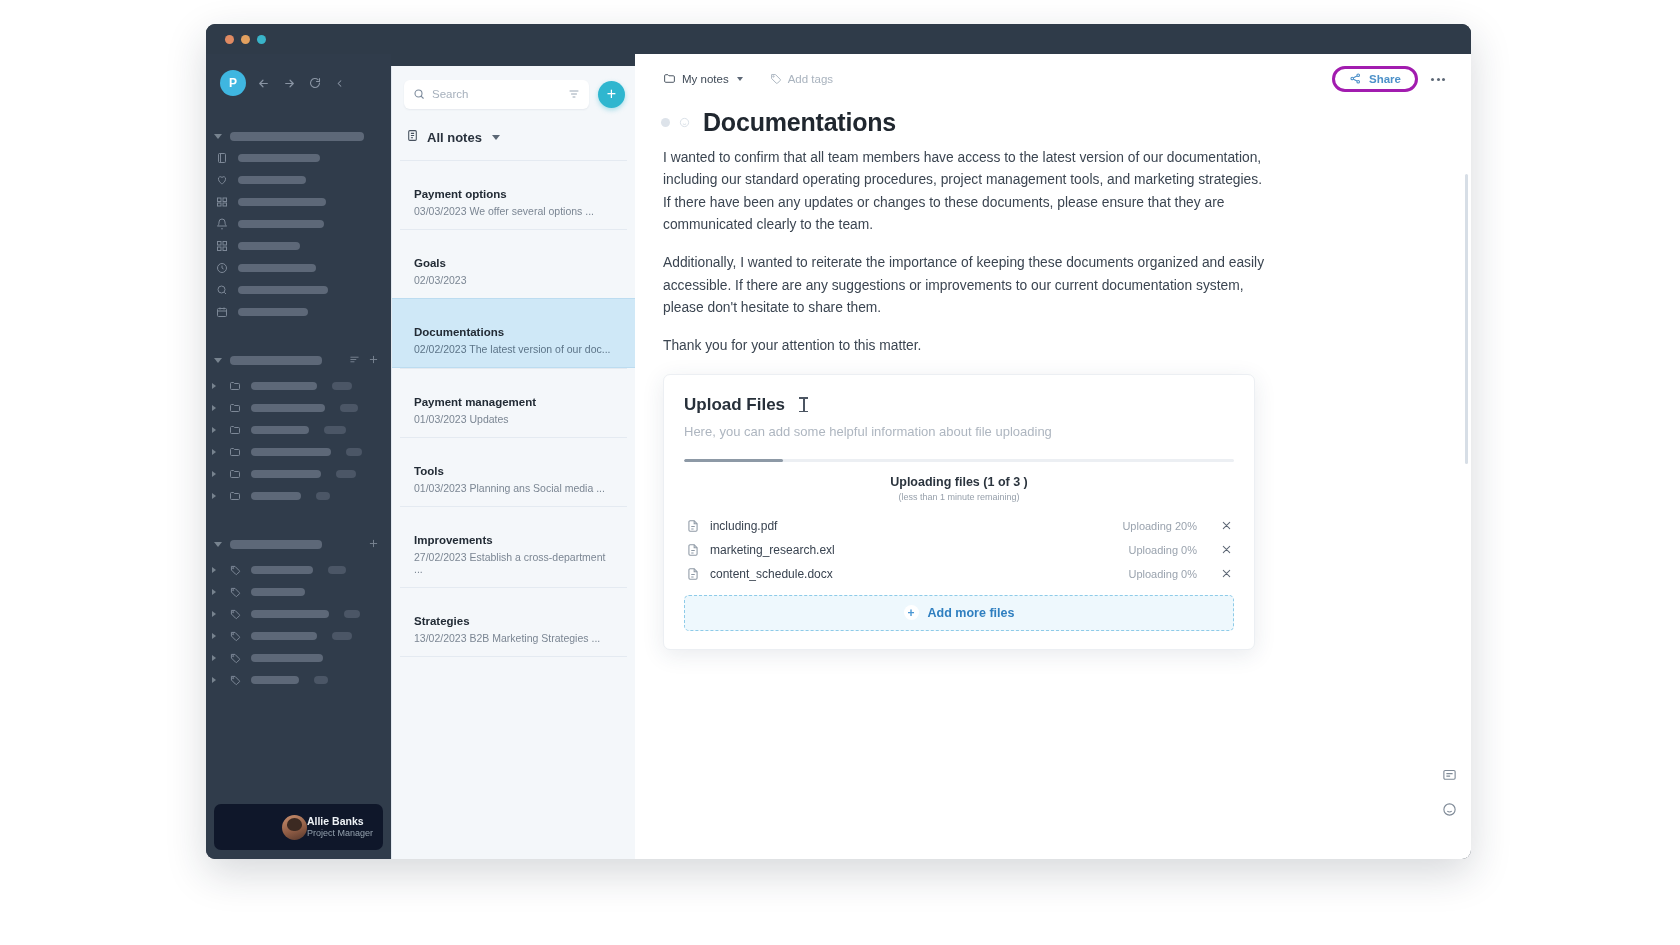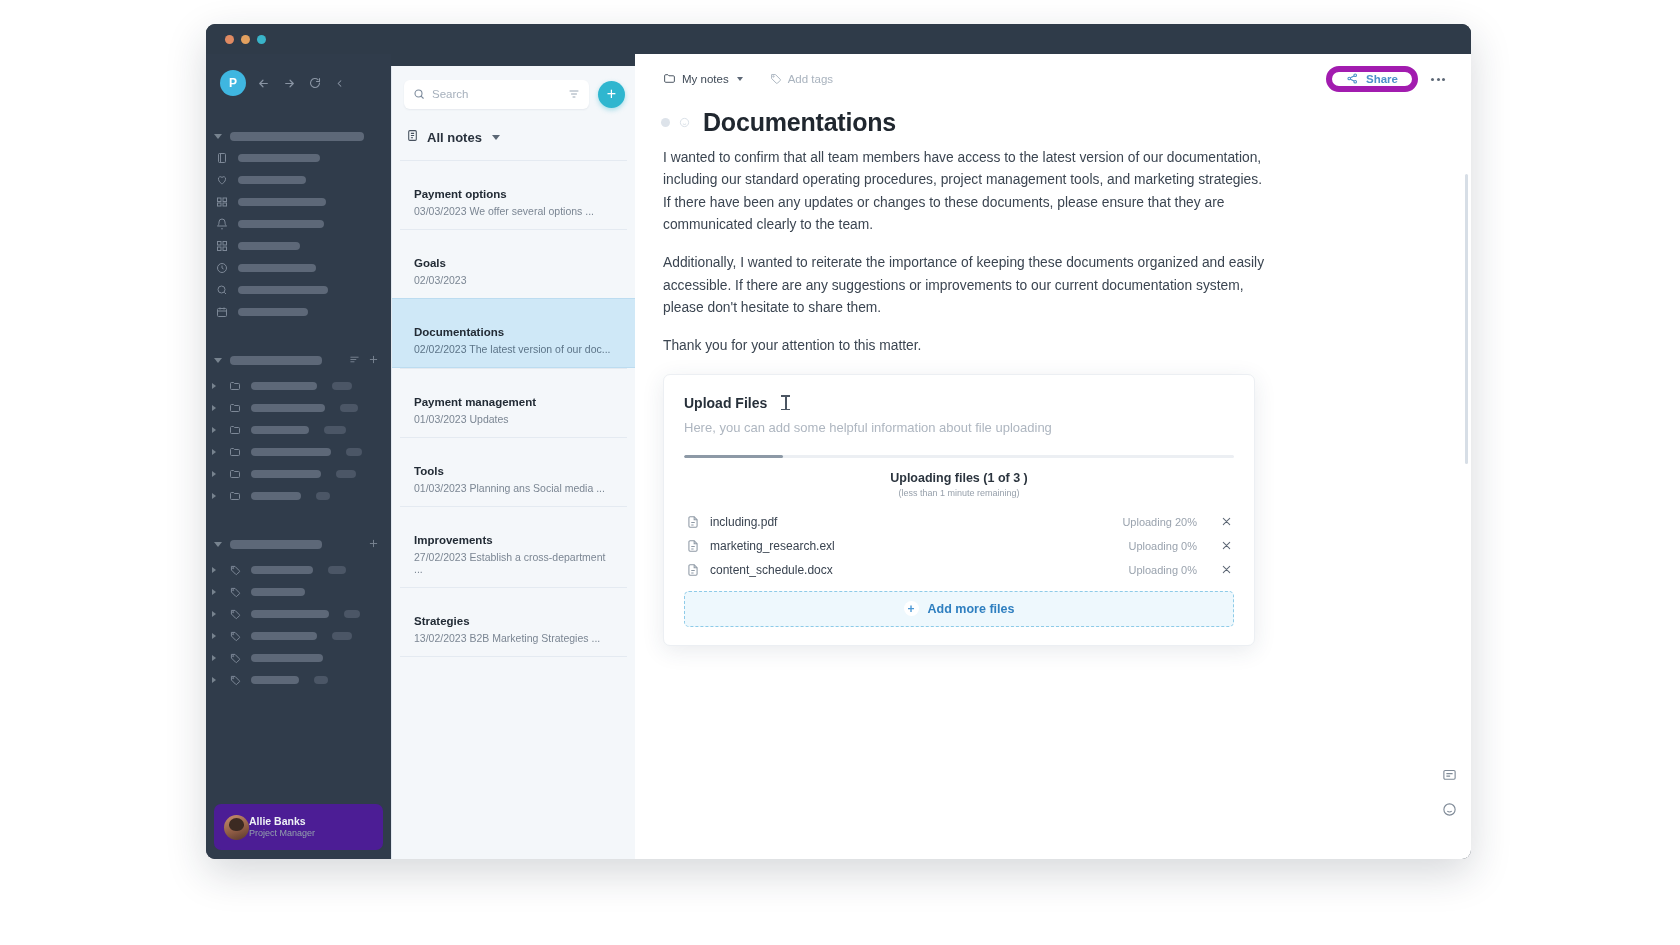--- a/index.html
+++ b/index.html
@@ -105,24 +105,24 @@
     gap: 9px;
   }
   .sb-item .ico { color: #7d8897; flex: 0 0 13px; display: flex; }
   .sb-item .ico svg { display: block; }
   .sb-row-sub { padding-left: 6px; }
 
   
   .user-chip {
     flex: 0 0 46px;
     margin: 0 8px 9px 8px;
-    background: #4c1d95;
+    background: #0f172a;
     border-radius: 7px;
     display: flex; align-items: center;
-    padding: 0 10px; 
+    padding: 0 10px;  justify-content: flex-end;
   }
   .user-pic {
     width: 25px; height: 25px; border-radius: 50%;
     background: linear-gradient(160deg,#c98f6e 0%, #8c5a43 60%, #55372c 100%);
     flex: 0 0 25px;
     position: relative; overflow: hidden;
   }
   .user-pic::after {
     content: ""; position: absolute;
     left: 5px; top: 3px; width: 15px; height: 13px;
@@ -222,21 +222,21 @@
     border-left: 3.5px solid transparent;
     border-right: 3.5px solid transparent;
     border-top: 4.5px solid #5d6876;
     margin-left: 2px;
   }
   .tags { display: flex; align-items: center; gap: 6px; color: #a9b3be; font-size: 11.5px; margin-left: 16px; }
   .ed-top-right { margin-left: auto; display: flex; align-items: center; gap: 13px; }
   .share-btn {
     display: flex; align-items: center; gap: 7px;
     height: 26px; padding: 0 14px;
-    border: 6px solid #a21caf;
+    border: 3px solid #a21caf;
     border-radius: 13px;
     color: #4d91c9; font-size: 11.5px; font-weight: bold;
   }
   .kebab { display: flex; gap: 2.5px; align-items: center; }
   .kebab i { width: 3px; height: 3px; border-radius: 50%; background: #5d6876; display: block; }
 
   .ed-title-row {
     display: flex; align-items: center; gap: 9px;
     padding: 4px 28px 0 26px;
   }
@@ -256,21 +256,21 @@
   .upload-card {
     margin-top: 10px;
     width: 592px;
     background: #fff;
     border: 1px solid #eceff3;
     border-radius: 7px;
     box-shadow: 0 5px 22px rgba(40,60,90,.10);
     padding: 20px 20px 18px 20px;
   }
   .uc-title-row { display: flex; align-items: center; gap: 14px; }
-  .uc-title { font-size: 14px; font-weight: bold; color: #27303a; }
+  .uc-title { font-size: 17px; font-weight: bold; color: #27303a; }
   .ibeam { width: 9px; height: 15px; position: relative; }
   .ibeam::before, .ibeam::after {
     content:""; position:absolute; left:0; width:9px; height:1.5px; background:#4b5562;
   }
   .ibeam::before { top: 0; }
   .ibeam::after { bottom: 0; }
   .ibeam i { position:absolute; left:4px; top:0; width:1.5px; height:15px; background:#4b5562; display:block; }
   .uc-sub { font-size: 13px; color: #aeb6c0; margin-top: 9px; }
   .uc-progress {
     height: 3px; background: #eceff3; border-radius: 2px;

